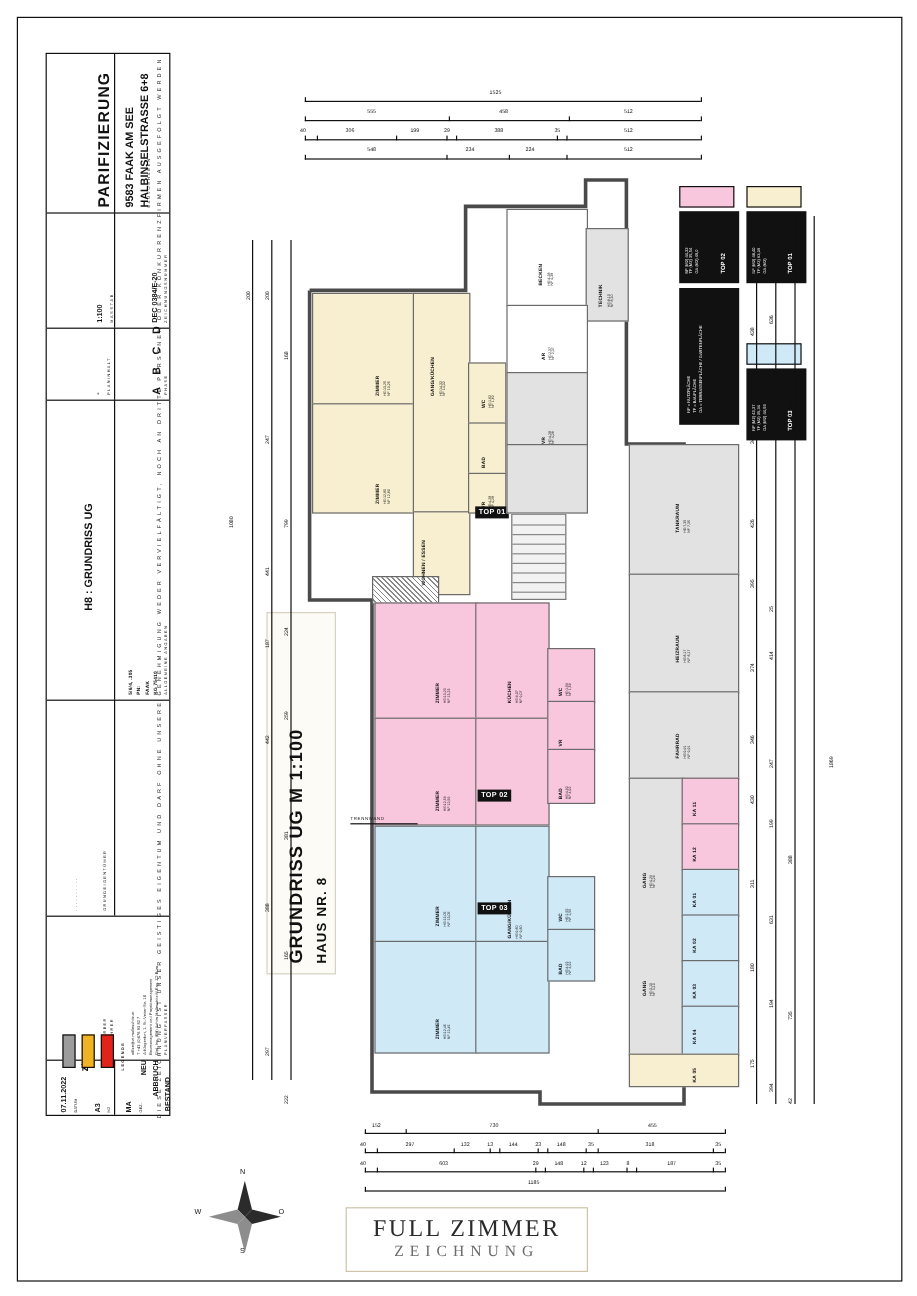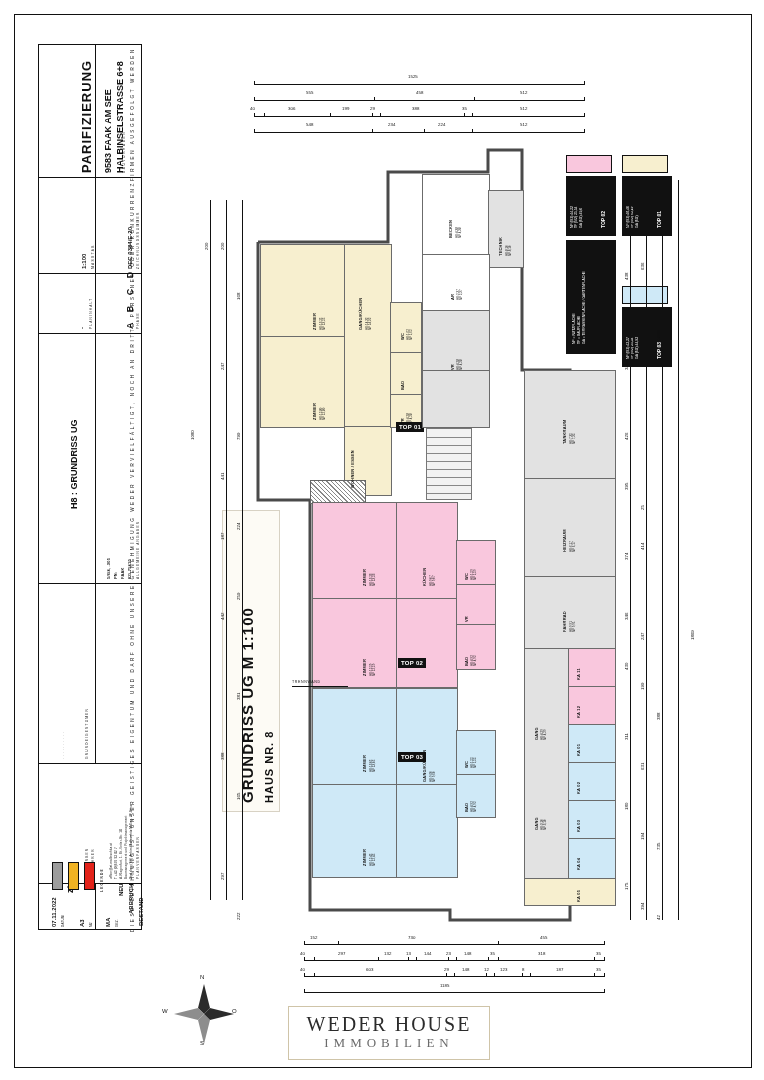--- a/index.html
+++ b/index.html
@@ -231,22 +231,22 @@
       <polygon points="4,34 28,40 34,34 28,28" fill="#8d8d8d"></polygon>
       <polygon points="64,34 40,40 34,34 40,28" fill="#2b2b2b"></polygon>
     </svg>
     <div style="position:absolute;left:30px;top:-6px;font-size:6px;">N</div>
     <div style="position:absolute;left:30px;top:60px;font-size:6px;">S</div>
     <div style="position:absolute;left:-8px;top:28px;font-size:6px;">W</div>
     <div style="position:absolute;left:62px;top:28px;font-size:6px;">O</div>
   </div>
 
   <div id="logo">
-    <div class="logo1">WEDER HOUSE</div>
-    <div class="logo2">IMMOBILIEN</div>
+    <div class="logo1">FULL ZIMMER</div>
+    <div class="logo2">ZEICHNUNG</div>
   </div>
 
   <div>
 
     <div class="swatch" style="left:566px;top:155px;width:44px;height:16px;background:#f9c7dd;"></div>
     <div class="swatch" style="left:622px;top:155px;width:44px;height:16px;background:#f7efcf;"></div>
     <div class="swatch" style="left:622px;top:286px;width:44px;height:16px;background:#cfe9f7;"></div>
 
     <div class="legbox" style="left:566px;top:176px;width:44px;height:56px;">
       <div class="rot90" style="position:absolute;left:4px;top:52px;font-size:3.4px;line-height:1.3;white-space:nowrap;">

